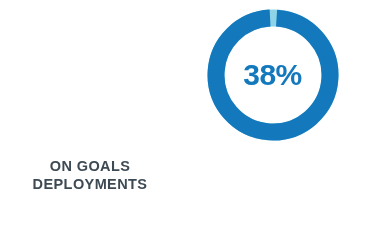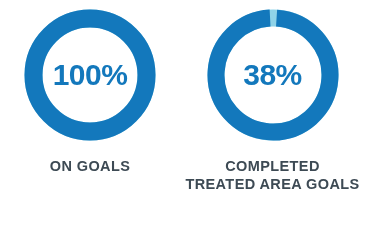--- a/index.html
+++ b/index.html
@@ -71,46 +71,34 @@
   }
   .caption-line { display: block; white-space: nowrap; }
 </style>
 </head>
 <body>
 
 <div id="infographic">
 
   <div class="kpi-group" id="kpi-group-ontime">
 
-    <div class="donut-wrap">
-      <svg class="donut-svg" viewBox="0 0 132 132">
-
-        <circle cx="66" cy="66" r="56.5" fill="none" stroke="#8FD3E8" stroke-width="18"></circle>
-
-        <circle cx="66" cy="66" r="56.5" fill="none" stroke="#1378BC" stroke-width="18" stroke-dasharray="354.99 0" stroke-dashoffset="0" transform="rotate(-90 66 66)"></circle>
-      </svg>
-      <div class="donut-center-label">100%</div>
-    </div>
 
     <div class="caption">
       <span class="caption-line">ON GOALS</span>
+      <span class="caption-line">DEPLOYMENTS</span>
     </div>
   </div>
 
   <div class="kpi-group" id="kpi-group-treated">
 
     <div class="donut-wrap">
       <svg class="donut-svg" viewBox="0 0 132 132">
 
         <circle cx="66" cy="66" r="57" fill="none" stroke="#8FD3E8" stroke-width="17"></circle>
 
         <circle cx="66" cy="66" r="57" fill="none" stroke="#1378BC" stroke-width="17" stroke-dasharray="350.98 358.14" stroke-dashoffset="0" transform="rotate(-86.4 66 66)"></circle>
       </svg>
       <div class="donut-center-label">38%</div>
     </div>
 
-    <div class="caption">
-      <span class="caption-line">COMPLETED</span>
-      <span class="caption-line">TREATED AREA GOALS</span>
-    </div>
   </div>
 
 </div>
 
 </body></html>

